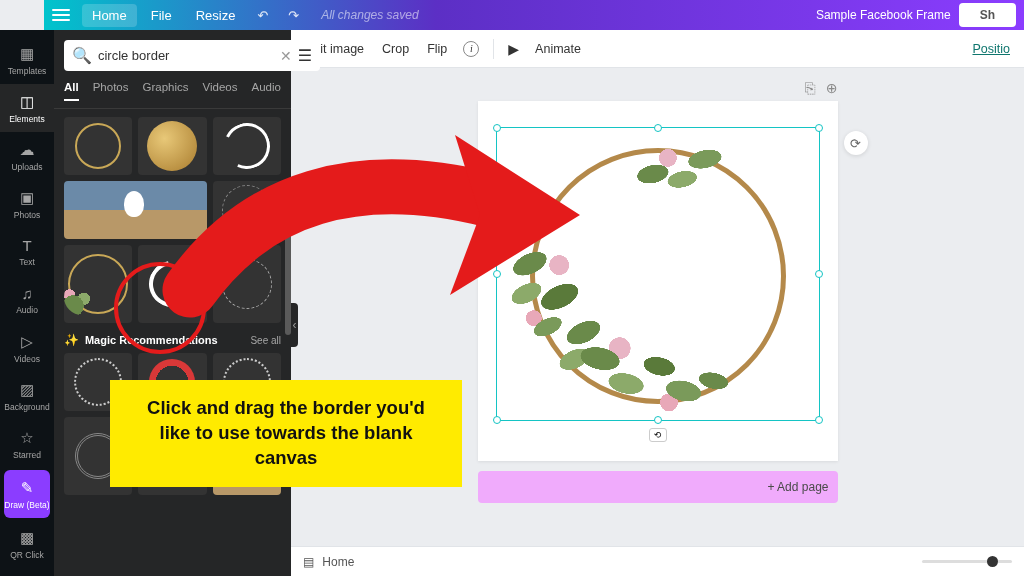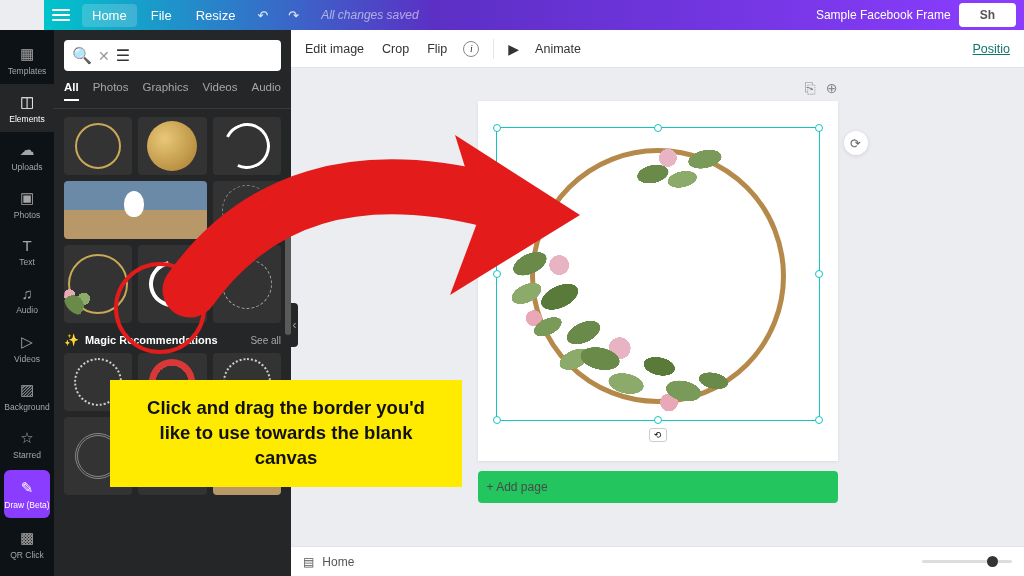--- a/index.html
+++ b/index.html
@@ -108,21 +108,21 @@
       radial-gradient(circle 11px at 30% 25%, #e8b4c4 98%, transparent),
       radial-gradient(circle 9px at 65% 70%, #e8a8b8 98%, transparent); transform: rotate(12deg); }
     .lc3 { right: 55px; top: -2px; width: 120px; height: 75px; background:
       radial-gradient(ellipse 16px 9px at 25% 45%, #6a8a4a 98%, transparent),
       radial-gradient(ellipse 15px 8px at 48% 60%, #8caa6a 98%, transparent),
       radial-gradient(ellipse 17px 9px at 70% 40%, #7a9a5a 98%, transparent),
       radial-gradient(circle 9px at 40% 28%, #e8b4c4 98%, transparent); transform: rotate(-12deg); }
     
     .float-btn { position: absolute; right: -30px; top: 30px; width: 24px; height: 24px; background: #fff; border-radius: 50%; box-shadow: 0 1px 4px rgba(0,0,0,.12); display: flex; align-items: center; justify-content: center; font-size: 13px; cursor: pointer; color: #666; }
     
-    .add-page { width: 360px; margin-top: 10px; padding: 9px; text-align: left; font-size: 12px; color: #4a4a4a; background: #22c55e; border-radius: 4px; cursor: pointer; }
+    .add-page { width: 360px; margin-top: 10px; padding: 9px; text-align: right; font-size: 12px; color: #4a4a4a; background: #f0abfc; border-radius: 4px; cursor: pointer; }
     
     .bottom-bar { height: 30px; background: #fff; border-top: 1px solid #e1e4e8; display: flex; align-items: center; padding: 0 12px; gap: 8px; font-size: 12px; color: #555; }
     .zoom-track { margin-left: auto; width: 90px; height: 3px; background: #ddd; border-radius: 2px; position: relative; }
     .zoom-thumb { position: absolute; right: 14px; top: -4px; width: 11px; height: 11px; background: #333; border-radius: 50%; }
     
     .big-arrow { position: absolute; left: 160px; top: 120px; z-index: 50; pointer-events: none; }
     .callout { position: absolute; left: 110px; top: 380px; width: 352px; background: #ffeb00; padding: 16px 20px; z-index: 60; font-size: 18.5px; font-weight: 700; color: #111; text-align: center; line-height: 1.35; }
     
     .scrollbar-v { position: absolute; right: 0; top: 106px; width: 6px; height: 120px; background: #5a5a5a; border-radius: 3px; }
   </style>
@@ -192,20 +192,21 @@
     <div class="rail-item">
         <span class="ri-icon">▩</span>
         <span>QR Click</span>
       </div>
   </div>
 
   <div class="panel">
     <div class="search-row">
       <div class="search-box">
         <span style="color:#777">🔍</span>
+        <input value="circle border" style="">
         <span class="search-clear">✕</span>
         <span class="filter-icon">☰</span>
       </div>
     </div>
     <div class="tabs">
       <div class="tab active">All</div>
       <div class="tab">Photos</div>
       <div class="tab">Graphics</div>
       <div class="tab">Videos</div>
       <div class="tab">Audio</div>

